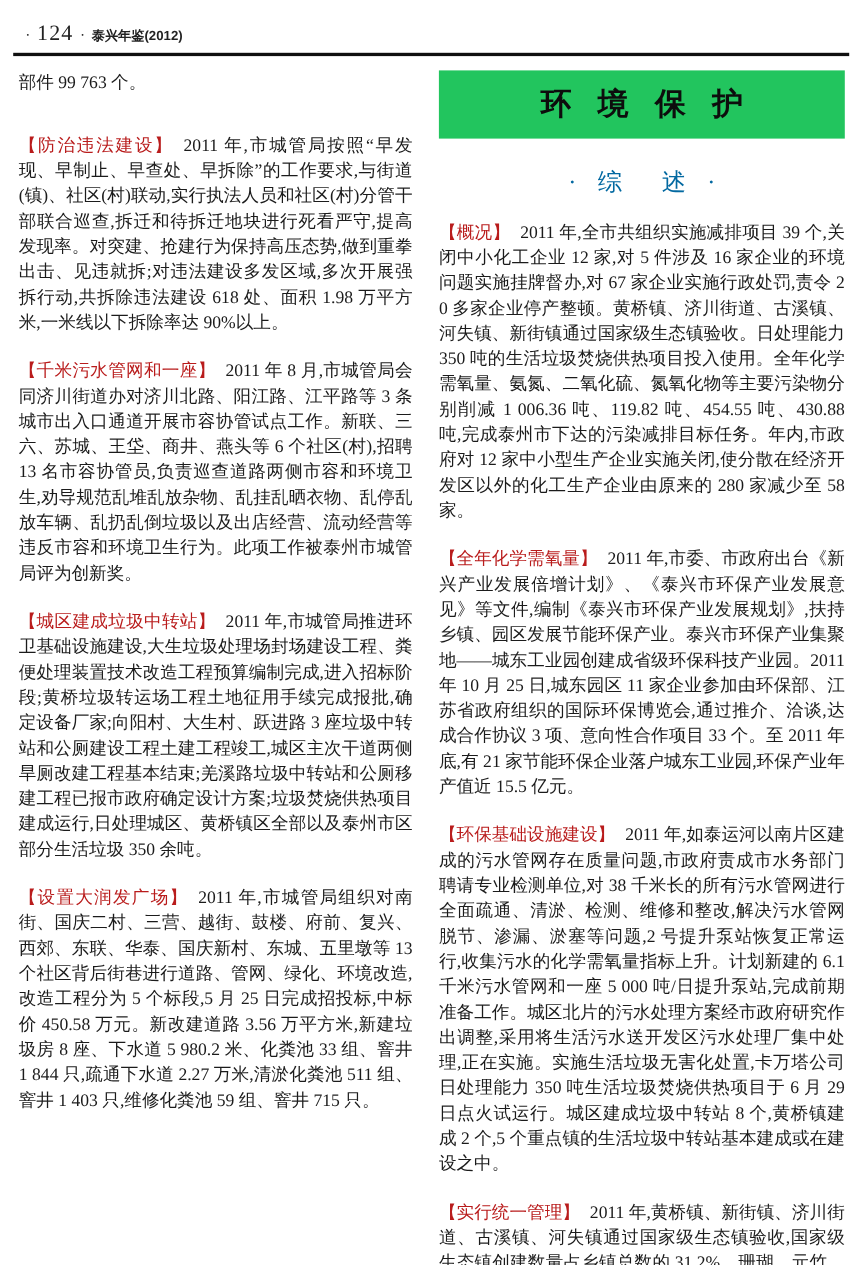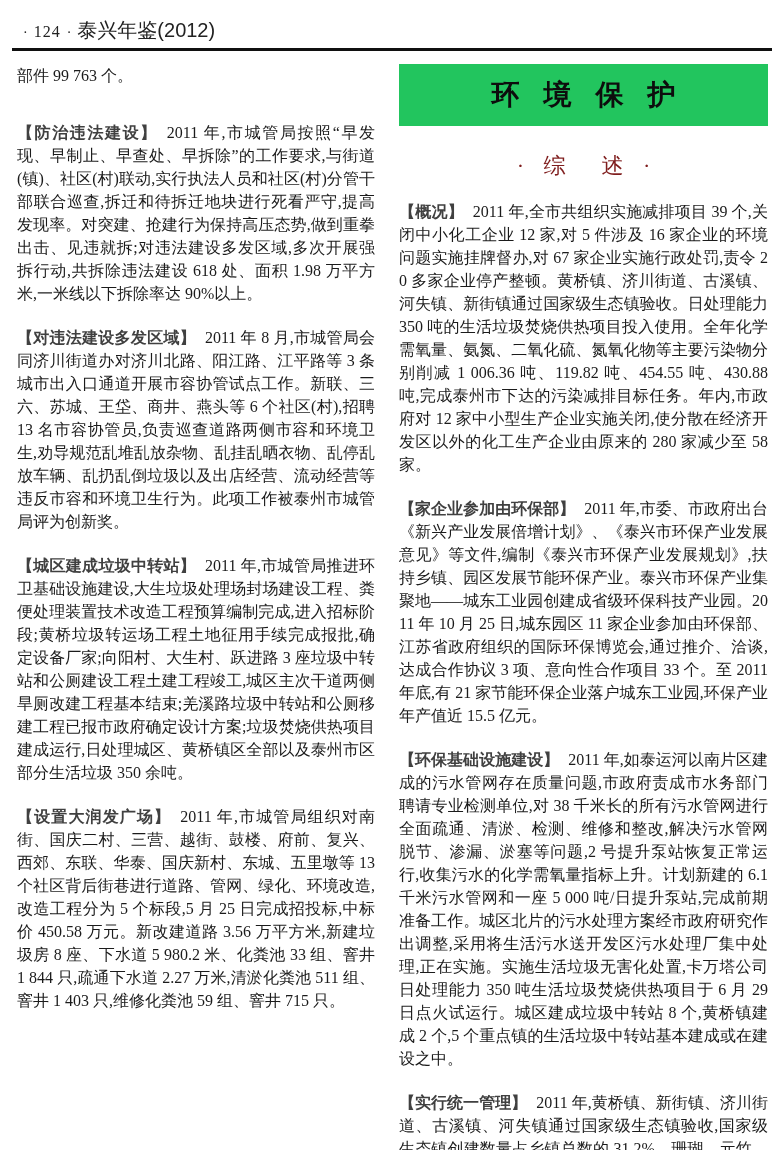--- a/index.html
+++ b/index.html
@@ -15,25 +15,25 @@
 
   .page-header {
     display: flex; align-items: baseline;
     font-size: 15px; line-height: 20px;
     padding-left: 0px; margin-bottom: 5px;
     color: #222;
   }
   .page-header .dot { margin: 0 6px; font-size: 14px; }
   .page-header .page-num {
     font-family: "Liberation Serif", "DejaVu Serif", serif;
-    letter-spacing: 1px; font-size: 16px;
+    letter-spacing: 1px; font-size: 20px;
   }
   .page-header .book-title {
     font-family: "Liberation Sans", "DejaVu Sans", sans-serif;
-    font-weight: normal; font-size: 20px;
+    font-weight: bold; font-size: 12px;
   }
 
   .header-rule {
     height: 3px; background: #101010;
     margin: 3px -4px 0 -5px;
   }
 
   .columns {
     display: flex; gap: 24px; margin-top: 13px;
   }
@@ -44,23 +44,23 @@
     margin: 0 0 21px 0;
     font-size: 16px; line-height: 23px;
     text-align: justify;
     word-break: break-all;
     color: #1b1b1b;
   }
   .body-para.intro { margin-bottom: 34px; }
 
   .entry-title {
     font-family: "Liberation Sans", "DejaVu Sans", sans-serif;
-    font-weight: bold;
+    font-weight: normal;
     padding-right: 9px;
-    color: #404040;
+    color: #b91c1c;
   }
   .attribution { float: right; padding-left: 8px; }
 
   .chapter-box {
     background: #22c55e;
     height: 62px;
     display: flex; align-items: center; justify-content: center;
     margin-bottom: 25px;
   }
   .chapter-title {
@@ -71,21 +71,21 @@
     padding-left: 24px; 
     color: #0d0d0d;
     white-space: nowrap;
   }
   .overview-heading {
     text-align: center;
     font-size: 22px; line-height: 30px;
     letter-spacing: 7px;
     padding-left: 7px;
     margin: 0 0 19px 0;
-    color: #7f1d1d;
+    color: #0369a1;
   }
 </style>
 </head>
 <body>
 
 <div class="page">
 
   <div class="page-header">
     <span class="dot">·</span>
     <span class="page-num">124</span>
@@ -94,32 +94,32 @@
   </div>
 
   <div class="header-rule"></div>
 
   <div class="columns">
 
     <div class="col col-left">
       <p class="body-para intro">部件 99 763 个。</p>
 
       <p class="body-para"><span class="entry-title">【防治违法建设】</span><span class="entry-body">2011 年,市城管局按照“早发现、早制止、早查处、早拆除”的工作要求,与街道(镇)、社区(村)联动,实行执法人员和社区(村)分管干部联合巡查,拆迁和待拆迁地块进行死看严守,提高发现率。对突建、抢建行为保持高压态势,做到重拳出击、见违就拆;对违法建设多发区域,多次开展强拆行动,共拆除违法建设 618 处、面积 1.98 万平方米,一米线以下拆除率达 90%以上。</span><span class="attribution"></span></p>
-        <p class="body-para"><span class="entry-title">【对违法建设多发区域】</span><span class="entry-body">2011 年 8 月,市城管局会同济川街道办对济川北路、阳江路、江平路等 3 条城市出入口通道开展市容协管试点工作。新联、三六、苏城、王垈、商井、燕头等 6 个社区(村),招聘 13 名市容协管员,负责巡查道路两侧市容和环境卫生,劝导规范乱堆乱放杂物、乱挂乱晒衣物、乱停乱放车辆、乱扔乱倒垃圾以及出店经营、流动经营等违反市容和环境卫生行为。此项工作被泰州市城管局评为创新奖。</span><span class="attribution"></span></p>
+        <p class="body-para"><span class="entry-title">【千米污水管网和一座】</span><span class="entry-body">2011 年 8 月,市城管局会同济川街道办对济川北路、阳江路、江平路等 3 条城市出入口通道开展市容协管试点工作。新联、三六、苏城、王垈、商井、燕头等 6 个社区(村),招聘 13 名市容协管员,负责巡查道路两侧市容和环境卫生,劝导规范乱堆乱放杂物、乱挂乱晒衣物、乱停乱放车辆、乱扔乱倒垃圾以及出店经营、流动经营等违反市容和环境卫生行为。此项工作被泰州市城管局评为创新奖。</span><span class="attribution"></span></p>
         <p class="body-para"><span class="entry-title">【城区建成垃圾中转站】</span><span class="entry-body">2011 年,市城管局推进环卫基础设施建设,大生垃圾处理场封场建设工程、粪便处理装置技术改造工程预算编制完成,进入招标阶段;黄桥垃圾转运场工程土地征用手续完成报批,确定设备厂家;向阳村、大生村、跃进路 3 座垃圾中转站和公厕建设工程土建工程竣工,城区主次干道两侧旱厕改建工程基本结束;羌溪路垃圾中转站和公厕移建工程已报市政府确定设计方案;垃圾焚烧供热项目建成运行,日处理城区、黄桥镇区全部以及泰州市区部分生活垃圾 350 余吨。</span><span class="attribution"></span></p>
         <p class="body-para"><span class="entry-title">【设置大润发广场】</span><span class="entry-body">2011 年,市城管局组织对南街、国庆二村、三营、越街、鼓楼、府前、复兴、西郊、东联、华泰、国庆新村、东城、五里墩等 13 个社区背后街巷进行道路、管网、绿化、环境改造,改造工程分为 5 个标段,5 月 25 日完成招投标,中标价 450.58 万元。新改建道路 3.56 万平方米,新建垃圾房 8 座、下水道 5 980.2 米、化粪池 33 组、窨井 1 844 只,疏通下水道 2.27 万米,清淤化粪池 511 组、窨井 1 403 只,维修化粪池 59 组、窨井 715 只。</span></p>
     </div>
 
     <div class="col col-right">
       <div class="chapter-box">
         <span class="chapter-title">环境保护</span>
       </div>
 
       <div class="overview-heading">· 综　述 ·</div>
 
       <p class="body-para"><span class="entry-title">【概况】</span><span class="entry-body">2011 年,全市共组织实施减排项目 39 个,关闭中小化工企业 12 家,对 5 件涉及 16 家企业的环境问题实施挂牌督办,对 67 家企业实施行政处罚,责令 20 多家企业停产整顿。黄桥镇、济川街道、古溪镇、河失镇、新街镇通过国家级生态镇验收。日处理能力 350 吨的生活垃圾焚烧供热项目投入使用。全年化学需氧量、氨氮、二氧化硫、氮氧化物等主要污染物分别削减 1 006.36 吨、119.82 吨、454.55 吨、430.88 吨,完成泰州市下达的污染减排目标任务。年内,市政府对 12 家中小型生产企业实施关闭,使分散在经济开发区以外的化工生产企业由原来的 280 家减少至 58 家。</span></p>
-        <p class="body-para"><span class="entry-title">【家企业参加由环保部】</span><span class="entry-body">2011 年,市委、市政府出台《新兴产业发展倍增计划》、《泰兴市环保产业发展意见》等文件,编制《泰兴市环保产业发展规划》,扶持乡镇、园区发展节能环保产业。泰兴市环保产业集聚地——城东工业园创建成省级环保科技产业园。2011 年 10 月 25 日,城东园区 11 家企业参加由环保部、江苏省政府组织的国际环保博览会,通过推介、洽谈,达成合作协议 3 项、意向性合作项目 33 个。至 2011 年底,有 21 家节能环保企业落户城东工业园,环保产业年产值近 15.5 亿元。</span></p>
+        <p class="body-para"><span class="entry-title">【全年化学需氧量】</span><span class="entry-body">2011 年,市委、市政府出台《新兴产业发展倍增计划》、《泰兴市环保产业发展意见》等文件,编制《泰兴市环保产业发展规划》,扶持乡镇、园区发展节能环保产业。泰兴市环保产业集聚地——城东工业园创建成省级环保科技产业园。2011 年 10 月 25 日,城东园区 11 家企业参加由环保部、江苏省政府组织的国际环保博览会,通过推介、洽谈,达成合作协议 3 项、意向性合作项目 33 个。至 2011 年底,有 21 家节能环保企业落户城东工业园,环保产业年产值近 15.5 亿元。</span></p>
         <p class="body-para"><span class="entry-title">【环保基础设施建设】</span><span class="entry-body">2011 年,如泰运河以南片区建成的污水管网存在质量问题,市政府责成市水务部门聘请专业检测单位,对 38 千米长的所有污水管网进行全面疏通、清淤、检测、维修和整改,解决污水管网脱节、渗漏、淤塞等问题,2 号提升泵站恢复正常运行,收集污水的化学需氧量指标上升。计划新建的 6.1 千米污水管网和一座 5 000 吨/日提升泵站,完成前期准备工作。城区北片的污水处理方案经市政府研究作出调整,采用将生活污水送开发区污水处理厂集中处理,正在实施。实施生活垃圾无害化处置,卡万塔公司日处理能力 350 吨生活垃圾焚烧供热项目于 6 月 29 日点火试运行。城区建成垃圾中转站 8 个,黄桥镇建成 2 个,5 个重点镇的生活垃圾中转站基本建成或在建设之中。</span></p>
         <p class="body-para"><span class="entry-title">【实行统一管理】</span><span class="entry-body">2011 年,黄桥镇、新街镇、济川街道、古溪镇、河失镇通过国家级生态镇验收,国家级生态镇创建数量占乡镇总数的 31.2%。珊瑚、元竹、分</span></p>
     </div>
 
   </div>
 </div>
 
 </body></html>

